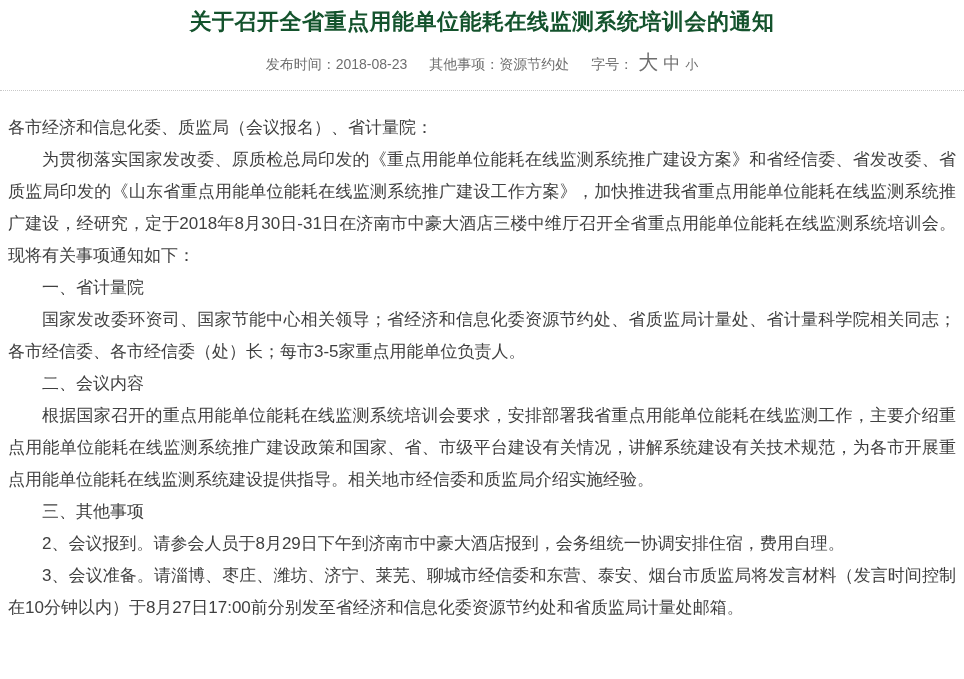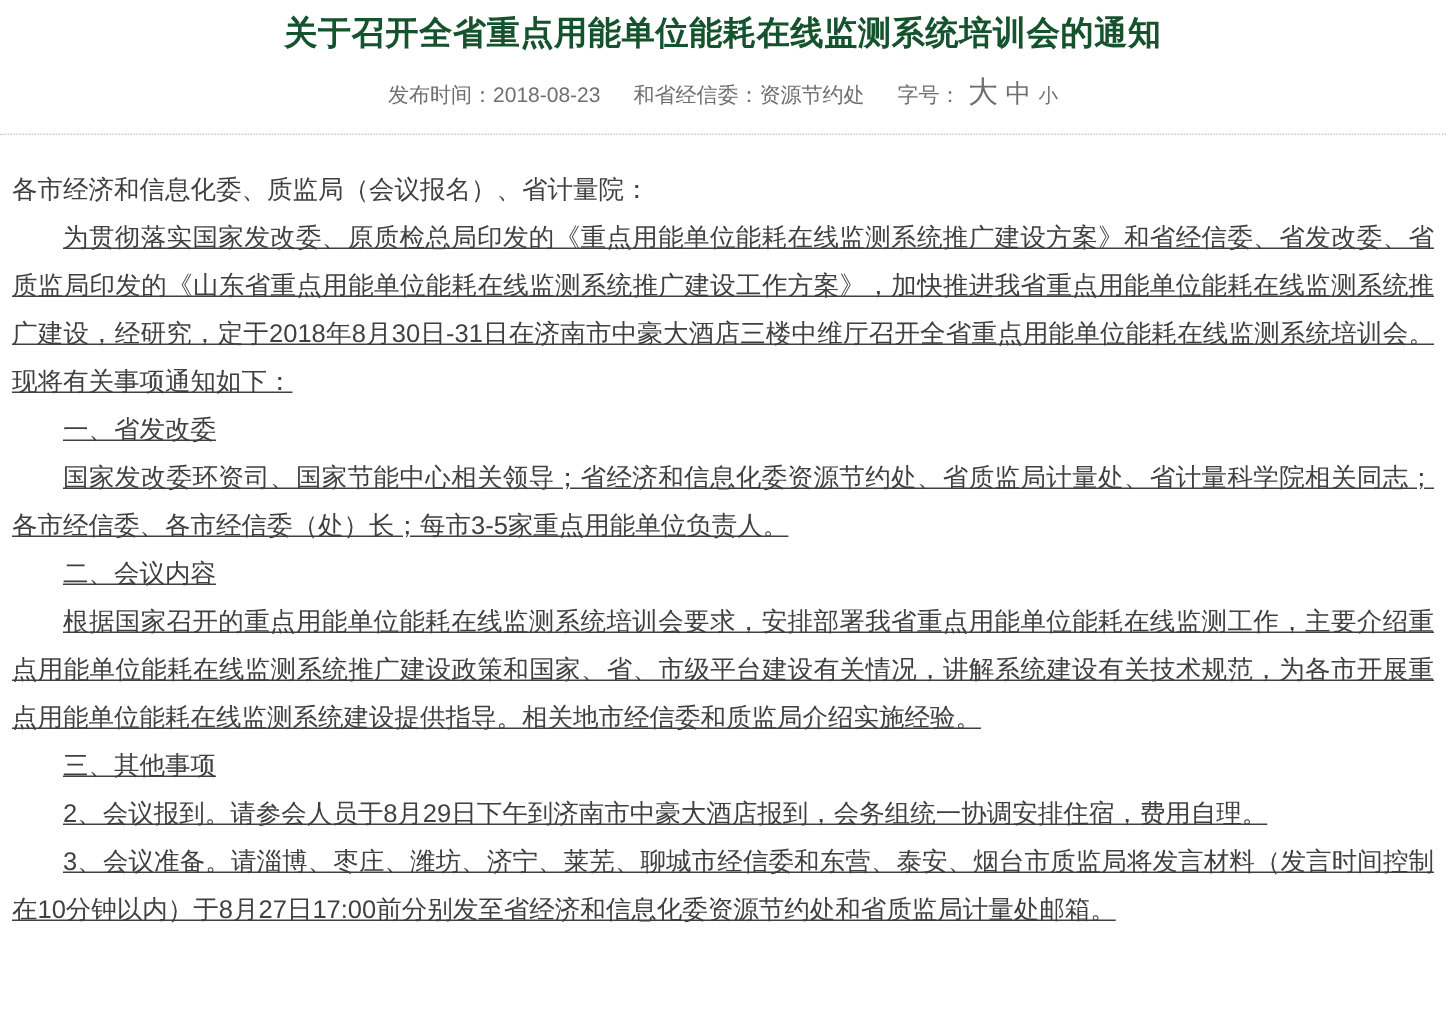--- a/index.html
+++ b/index.html
@@ -54,43 +54,43 @@
     border-bottom: 1px dotted #c9c9c9;
   }
   .content {
     margin-top: 21px;
     font-size: 17px;
     line-height: 32px;
     color: #404040;
     text-align: justify;
   }
   .content p { margin: 0; }
-  .content p.indent { text-indent: 2em; text-decoration: underline; }
+  .content p.indent { text-indent: 2em; }
 </style>
 </head>
 <body>
 
 <div class="article">
 
   <h1 class="article-title">关于召开全省重点用能单位能耗在线监测系统培训会的通知</h1>
 
   <div class="meta-row">
     <span class="meta-group"><span>发布时间：</span><span>2018-08-23</span></span>
 
-    <span class="meta-group"><span>和省经信委：</span><span>资源节约处</span></span>
+    <span class="meta-group"><span>其他事项：</span><span>资源节约处</span></span>
 
     <span class="meta-group"><span>字号：</span><span class="fontsize-links"><a class="fontsize-link size-large">大</a><a class="fontsize-link size-medium">中</a><a class="fontsize-link size-small">小</a></span></span>
   </div>
 
   <div class="separator"></div>
 
   <div class="content">
     <p>各市经济和信息化委、质监局（会议报名）、省计量院：</p>
     <p class="indent">为贯彻落实国家发改委、原质检总局印发的《重点用能单位能耗在线监测系统推广建设方案》和省经信委、省发改委、省质监局印发的《山东省重点用能单位能耗在线监测系统推广建设工作方案》，加快推进我省重点用能单位能耗在线监测系统推广建设，经研究，定于2018年8月30日-31日在济南市中豪大酒店三楼中维厅召开全省重点用能单位能耗在线监测系统培训会。现将有关事项通知如下：</p>
-    <p class="indent">一、省发改委</p>
+    <p class="indent">一、省计量院</p>
     <p class="indent">国家发改委环资司、国家节能中心相关领导；省经济和信息化委资源节约处、省质监局计量处、省计量科学院相关同志；各市经信委、各市经信委（处）长；每市3-5家重点用能单位负责人。</p>
     <p class="indent">二、会议内容</p>
     <p class="indent">根据国家召开的重点用能单位能耗在线监测系统培训会要求，安排部署我省重点用能单位能耗在线监测工作，主要介绍重点用能单位能耗在线监测系统推广建设政策和国家、省、市级平台建设有关情况，讲解系统建设有关技术规范，为各市开展重点用能单位能耗在线监测系统建设提供指导。相关地市经信委和质监局介绍实施经验。</p>
     <p class="indent">三、其他事项</p>
     <p class="indent">2、会议报到。请参会人员于8月29日下午到济南市中豪大酒店报到，会务组统一协调安排住宿，费用自理。</p>
     <p class="indent">3、会议准备。请淄博、枣庄、潍坊、济宁、莱芜、聊城市经信委和东营、泰安、烟台市质监局将发言材料（发言时间控制在10分钟以内）于8月27日17:00前分别发至省经济和信息化委资源节约处和省质监局计量处邮箱。</p>
   </div>
 
 </div>
 

